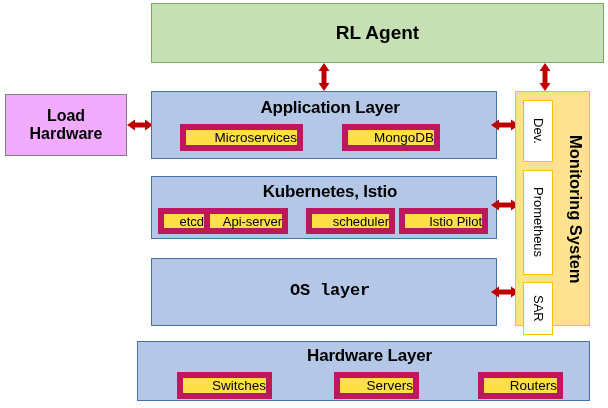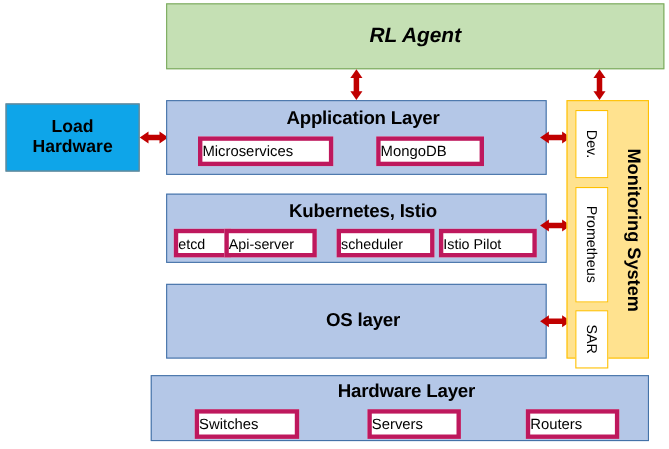--- a/index.html
+++ b/index.html
@@ -31,48 +31,47 @@
     right: 0;
     text-align: center;
     font-weight: bold;
     color: #000000;
     letter-spacing: -0.2px;
     margin-left: 12px;
   }
   .subbox {
     position: absolute;
     box-sizing: border-box;
-    background: #ffffff;
-    border: 4px solid #be185d;
-    display: flex;
-    align-items: center;
-    justify-content: flex-start;
+    background: #fde047;
+    border: 6px solid #be185d;
+    display: flex;
+    align-items: center;
+    justify-content: flex-end;
     color: #000000;
     font-size: 13.5px;
     white-space: nowrap;
   }
 
   
   #rl-agent {
     background: #c5e0b4;
     border: 1px solid #7aa95c;
     display: flex;
     align-items: center;
     justify-content: center;
-    font-style: italic;
   }
   #rl-agent .title {
     font-size: 19px;
     font-weight: bold;
     color: #000000;
   }
 
   
   #load-generator {
-    background: #0ea5e9;
+    background: #f0abfc;
     border: 1px solid #808080;
     display: flex;
     align-items: center;
     justify-content: center;
     text-align: center;
   }
   #load-generator .title {
     font-size: 16px;
     font-weight: bold;
     line-height: 1.12;
@@ -185,21 +184,21 @@
     </div>
   </div>
 
   <svg class="arrow" style="left:491px; top:197px; width:28px; height:16px;" viewBox="0 0 28 16">
     <line x1="5" y1="8" x2="23" y2="8" stroke="#c00000" stroke-width="5"></line>
     <polygon points="0,8 8,2.5 8,13.5" fill="#c00000"></polygon>
     <polygon points="28,8 20,2.5 20,13.5" fill="#c00000"></polygon>
   </svg>
 
   <div class="box layer" id="os-layer" style="left:151px; top:258px; width:346px; height:68px;">
-    <div class="layer-title" style="top:22px; font-size:17px;">OS layer</div>
+    <div class="layer-title" style="top:22px; font-size:17px;font-family:Liberation Mono, monospace;">OS layer</div>
   </div>
 
   <svg class="arrow" style="left:491px; top:284px; width:28px; height:16px;" viewBox="0 0 28 16">
     <line x1="5" y1="8" x2="23" y2="8" stroke="#c00000" stroke-width="5"></line>
     <polygon points="0,8 8,2.5 8,13.5" fill="#c00000"></polygon>
     <polygon points="28,8 20,2.5 20,13.5" fill="#c00000"></polygon>
   </svg>
 
   <div class="box layer" id="hardware-layer" style="left:137px; top:341px; width:453px; height:60px;padding-left:34px;">
     <div class="layer-title" style="top:4px; font-size:17px;">Hardware Layer</div>

